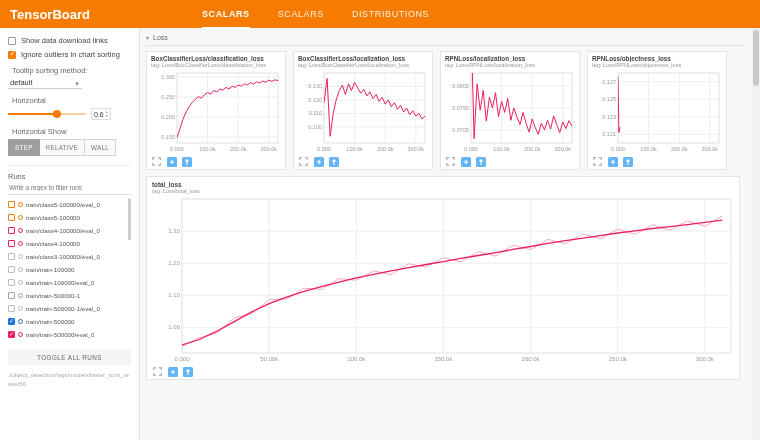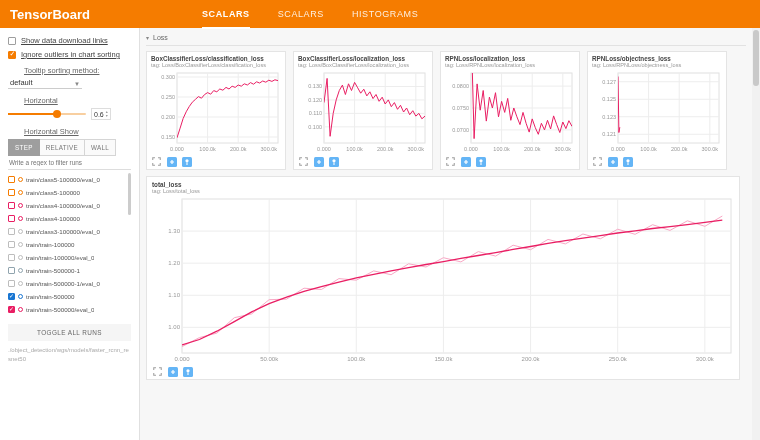--- a/index.html
+++ b/index.html
@@ -7,25 +7,25 @@
 
   
   .header { position:absolute; top:0; left:0; right:0; height:28px; background:#f57c00; display:flex; align-items:center; color:#fff; z-index:5; }
   .logo { font-size:13px; font-weight:bold; margin-left:10px; width:130px; }
   .tabs { display:flex; gap:28px; margin-left:62px; font-size:9px; letter-spacing:.6px; }
   .tab { padding:10px 0 8px; opacity:.88; cursor:pointer; }
   .tab.active { font-weight:bold; opacity:1; border-bottom:2px solid #fff; }
 
   
   .sidebar { position:absolute; top:28px; left:0; width:140px; bottom:0; background:#fff; border-right:1px solid #e0e0e0; padding:8px 8px 4px; font-size:7.5px; color:#444; }
-  .cb-row { display:flex; align-items:center; margin-bottom:5px; cursor:pointer;text-decoration:underline; }
+  .cb-row { display:flex; align-items:center; margin-bottom:5px; cursor:pointer; }
   .cb { width:8px; height:8px; border:1px solid #9e9e9e; border-radius:1px; margin-right:5px; flex:none; position:relative; background:#fff; }
   .cb.on { background:#f57c00; border-color:#f57c00; }
   .cb.on::after { content:"✓"; position:absolute; left:0.5px; top:-1.5px; color:#fff; font-size:7px; }
-  .field-label { color:#666; margin:7px 16px 2px;text-decoration:underline; }
+  .field-label { color:#666; margin:7px 4px 2px; }
   .dropdown { display:flex; align-items:flex-end; justify-content:space-between; width:74px; border-bottom:1px solid #ccc; padding:1px 2px; color:#333; cursor:pointer; }
   .caret { font-size:6px; color:#888; }
   .slider-row { display:flex; align-items:center; gap:5px; margin-top:3px; }
   .slider-track { position:relative; width:78px; height:2px; background:#f8cfa0; border-radius:1px; cursor:pointer; }
   .slider-fill { position:absolute; left:0; top:0; height:2px; width:60%; background:#f57c00; }
   .slider-knob { position:absolute; left:58%; top:-3px; width:8px; height:8px; border-radius:50%; background:#f57c00; }
   .spin-box { display:flex; align-items:center; border:1px solid #ddd; padding:1px 2px; font-size:7px; color:#333; gap:2px; }
   .spin-arrows { display:flex; flex-direction:column; font-size:4px; line-height:4px; color:#999; }
   .seg { display:flex; margin-top:3px; }
   .seg-btn { font-size:6.3px; letter-spacing:.3px; padding:4px 6px; border:1px solid #d5d5d5; background:#fafafa; color:#777; border-left-width:0; cursor:pointer; font-family:inherit; }
@@ -61,21 +61,21 @@
   .vscroll-thumb { position:absolute; top:2px; left:1px; width:6px; height:56px; background:#c9c9c9; border-radius:3px; }
 </style>
 </head>
 <body>
 
 <div class="header">
   <div class="logo">TensorBoard</div>
   <div class="tabs">
     <div class="tab active">SCALARS</div>
     <div class="tab">SCALARS</div>
-    <div class="tab">HISTOGRAMS</div>
+    <div class="tab">DISTRIBUTIONS</div>
   </div>
 </div>
 
 <div class="sidebar">
   <div class="cb-row">
     <span class="cb"></span>
     <span>Show data download links</span>
   </div>
   <div class="cb-row">
     <span class="cb on"></span>
@@ -103,20 +103,21 @@
     </div>
   </div>
 
   <div class="field-label">Horizontal Show</div>
   <div class="seg">
     <button class="seg-btn active">STEP</button>
     <button class="seg-btn">RELATIVE</button>
     <button class="seg-btn">WALL</button>
   </div>
 
+  <div class="runs-header">Runs</div>
   <input class="runs-filter" placeholder="Write a regex to filter runs" style="">
 
   <div class="runs-list">
     <div class="runs-scroll"></div>
   <div class="run-row">
         <span class="run-cb" style="border-color: rgb(245, 124, 0);"></span>
         <span class="run-dot" style="border-color: rgb(245, 124, 0);"></span>
         <span class="run-label">train/class5-100000/eval_0</span>
       </div>
       <div class="run-row">

